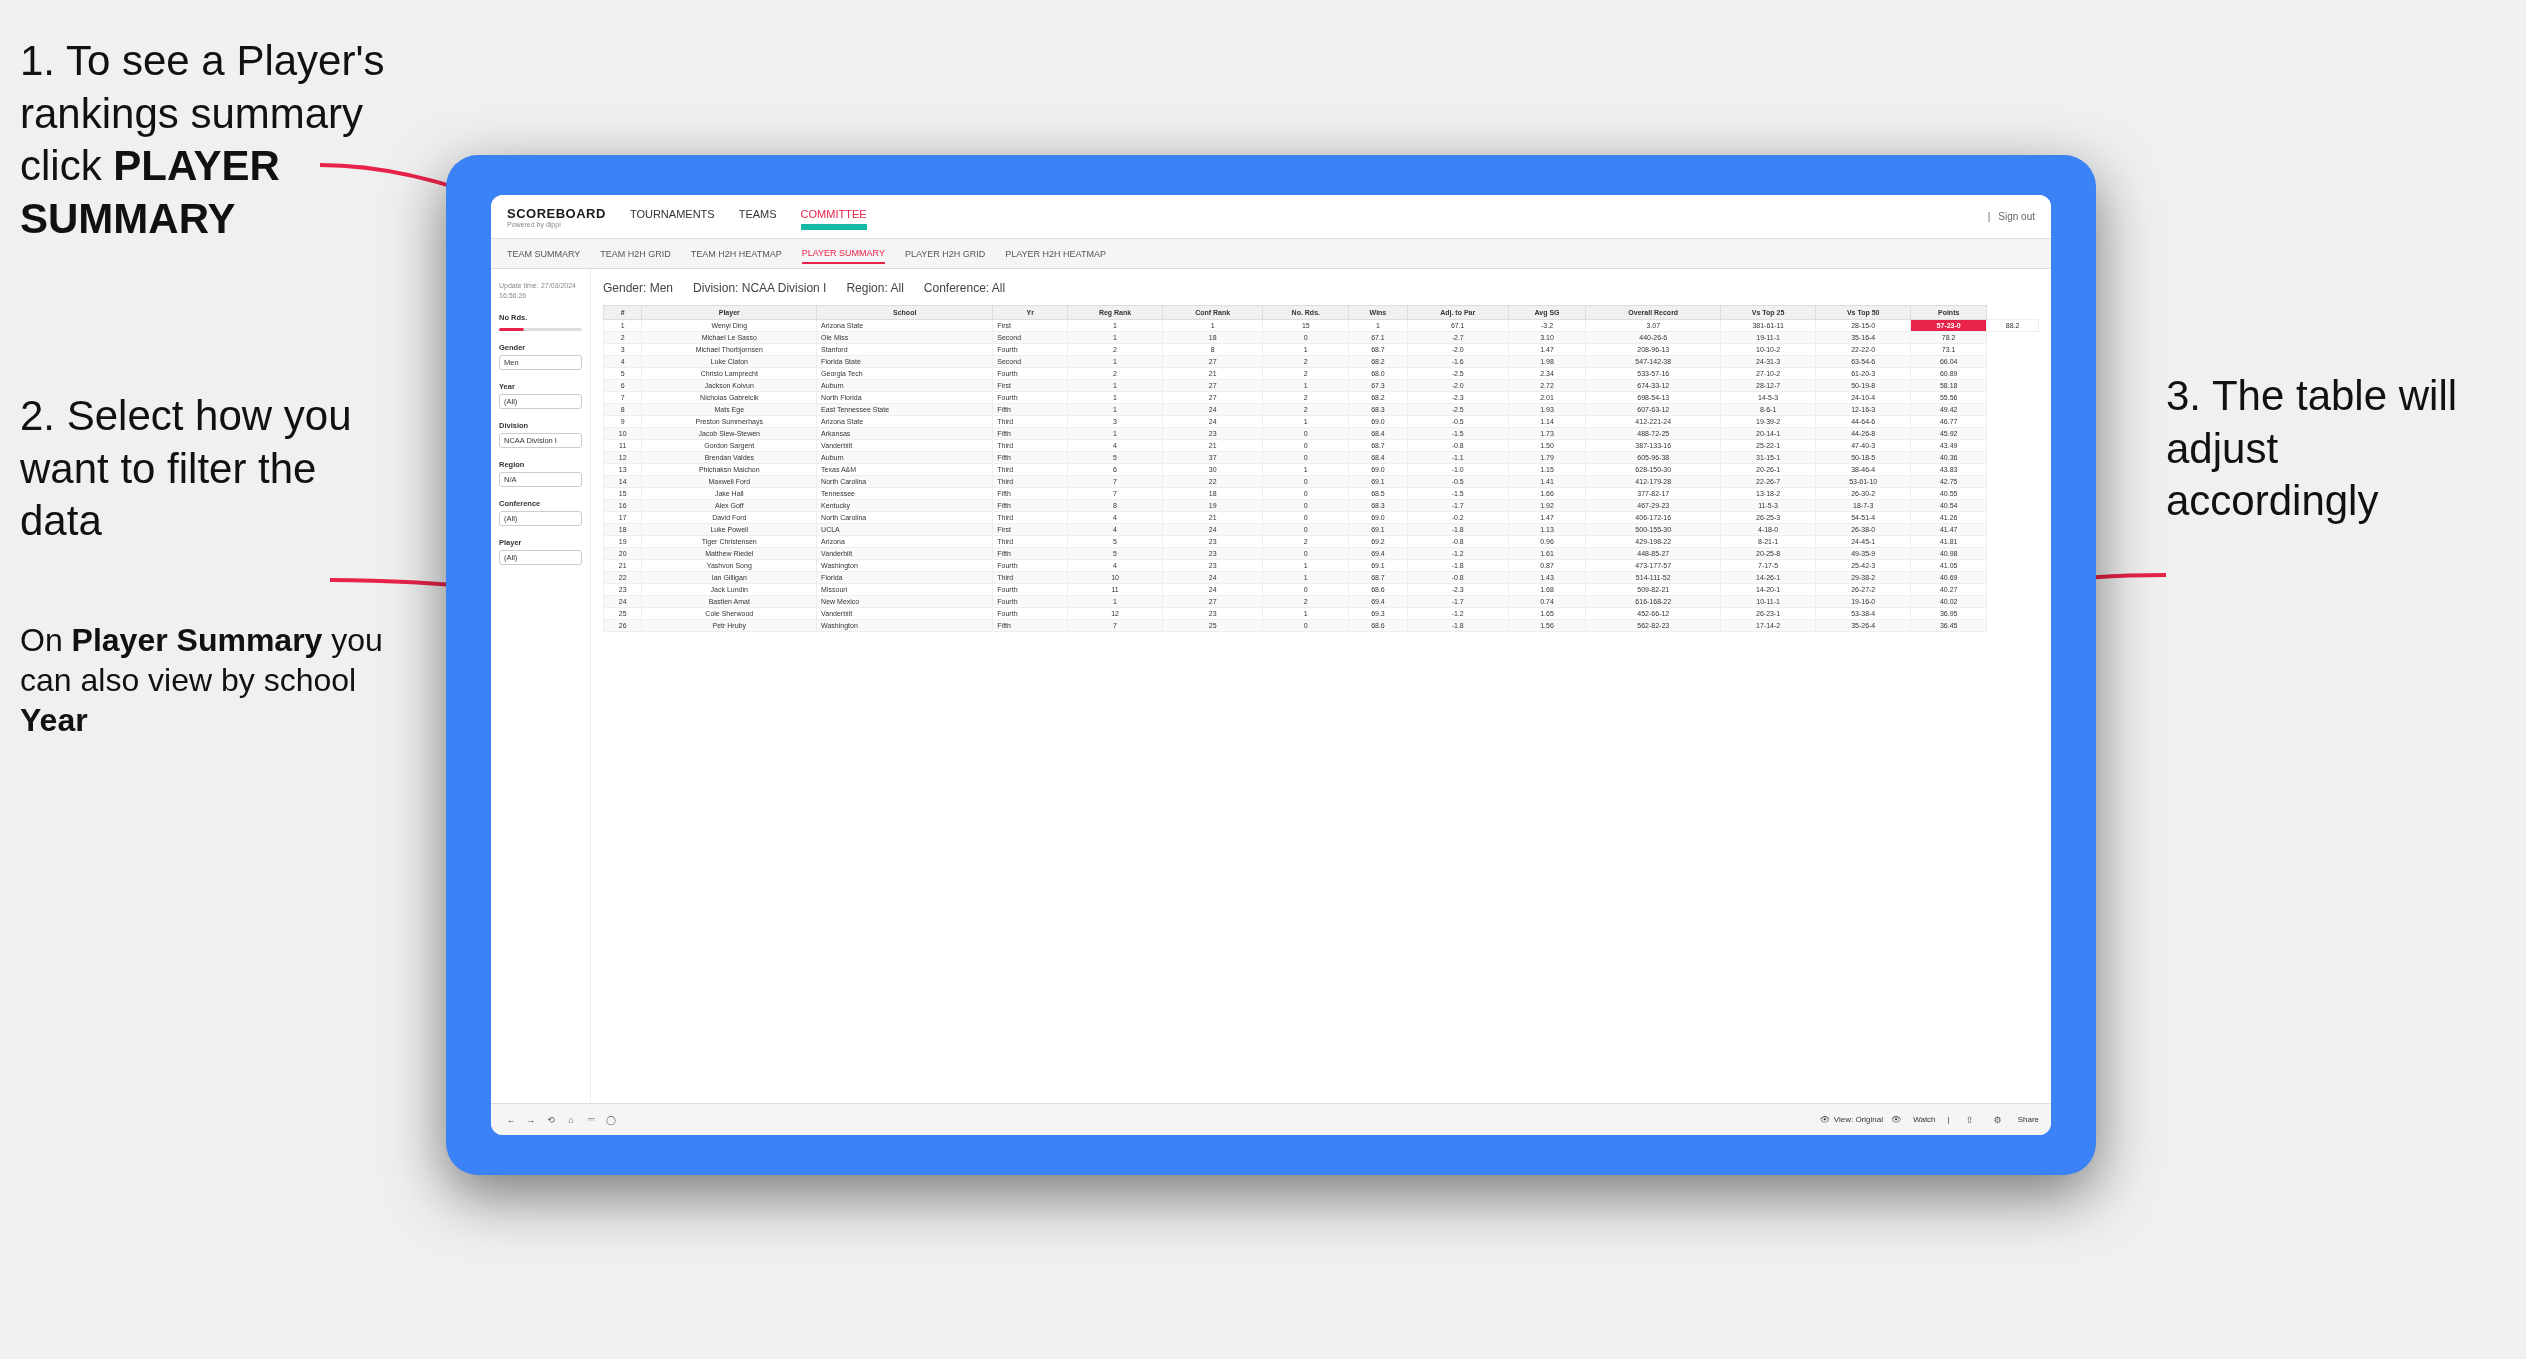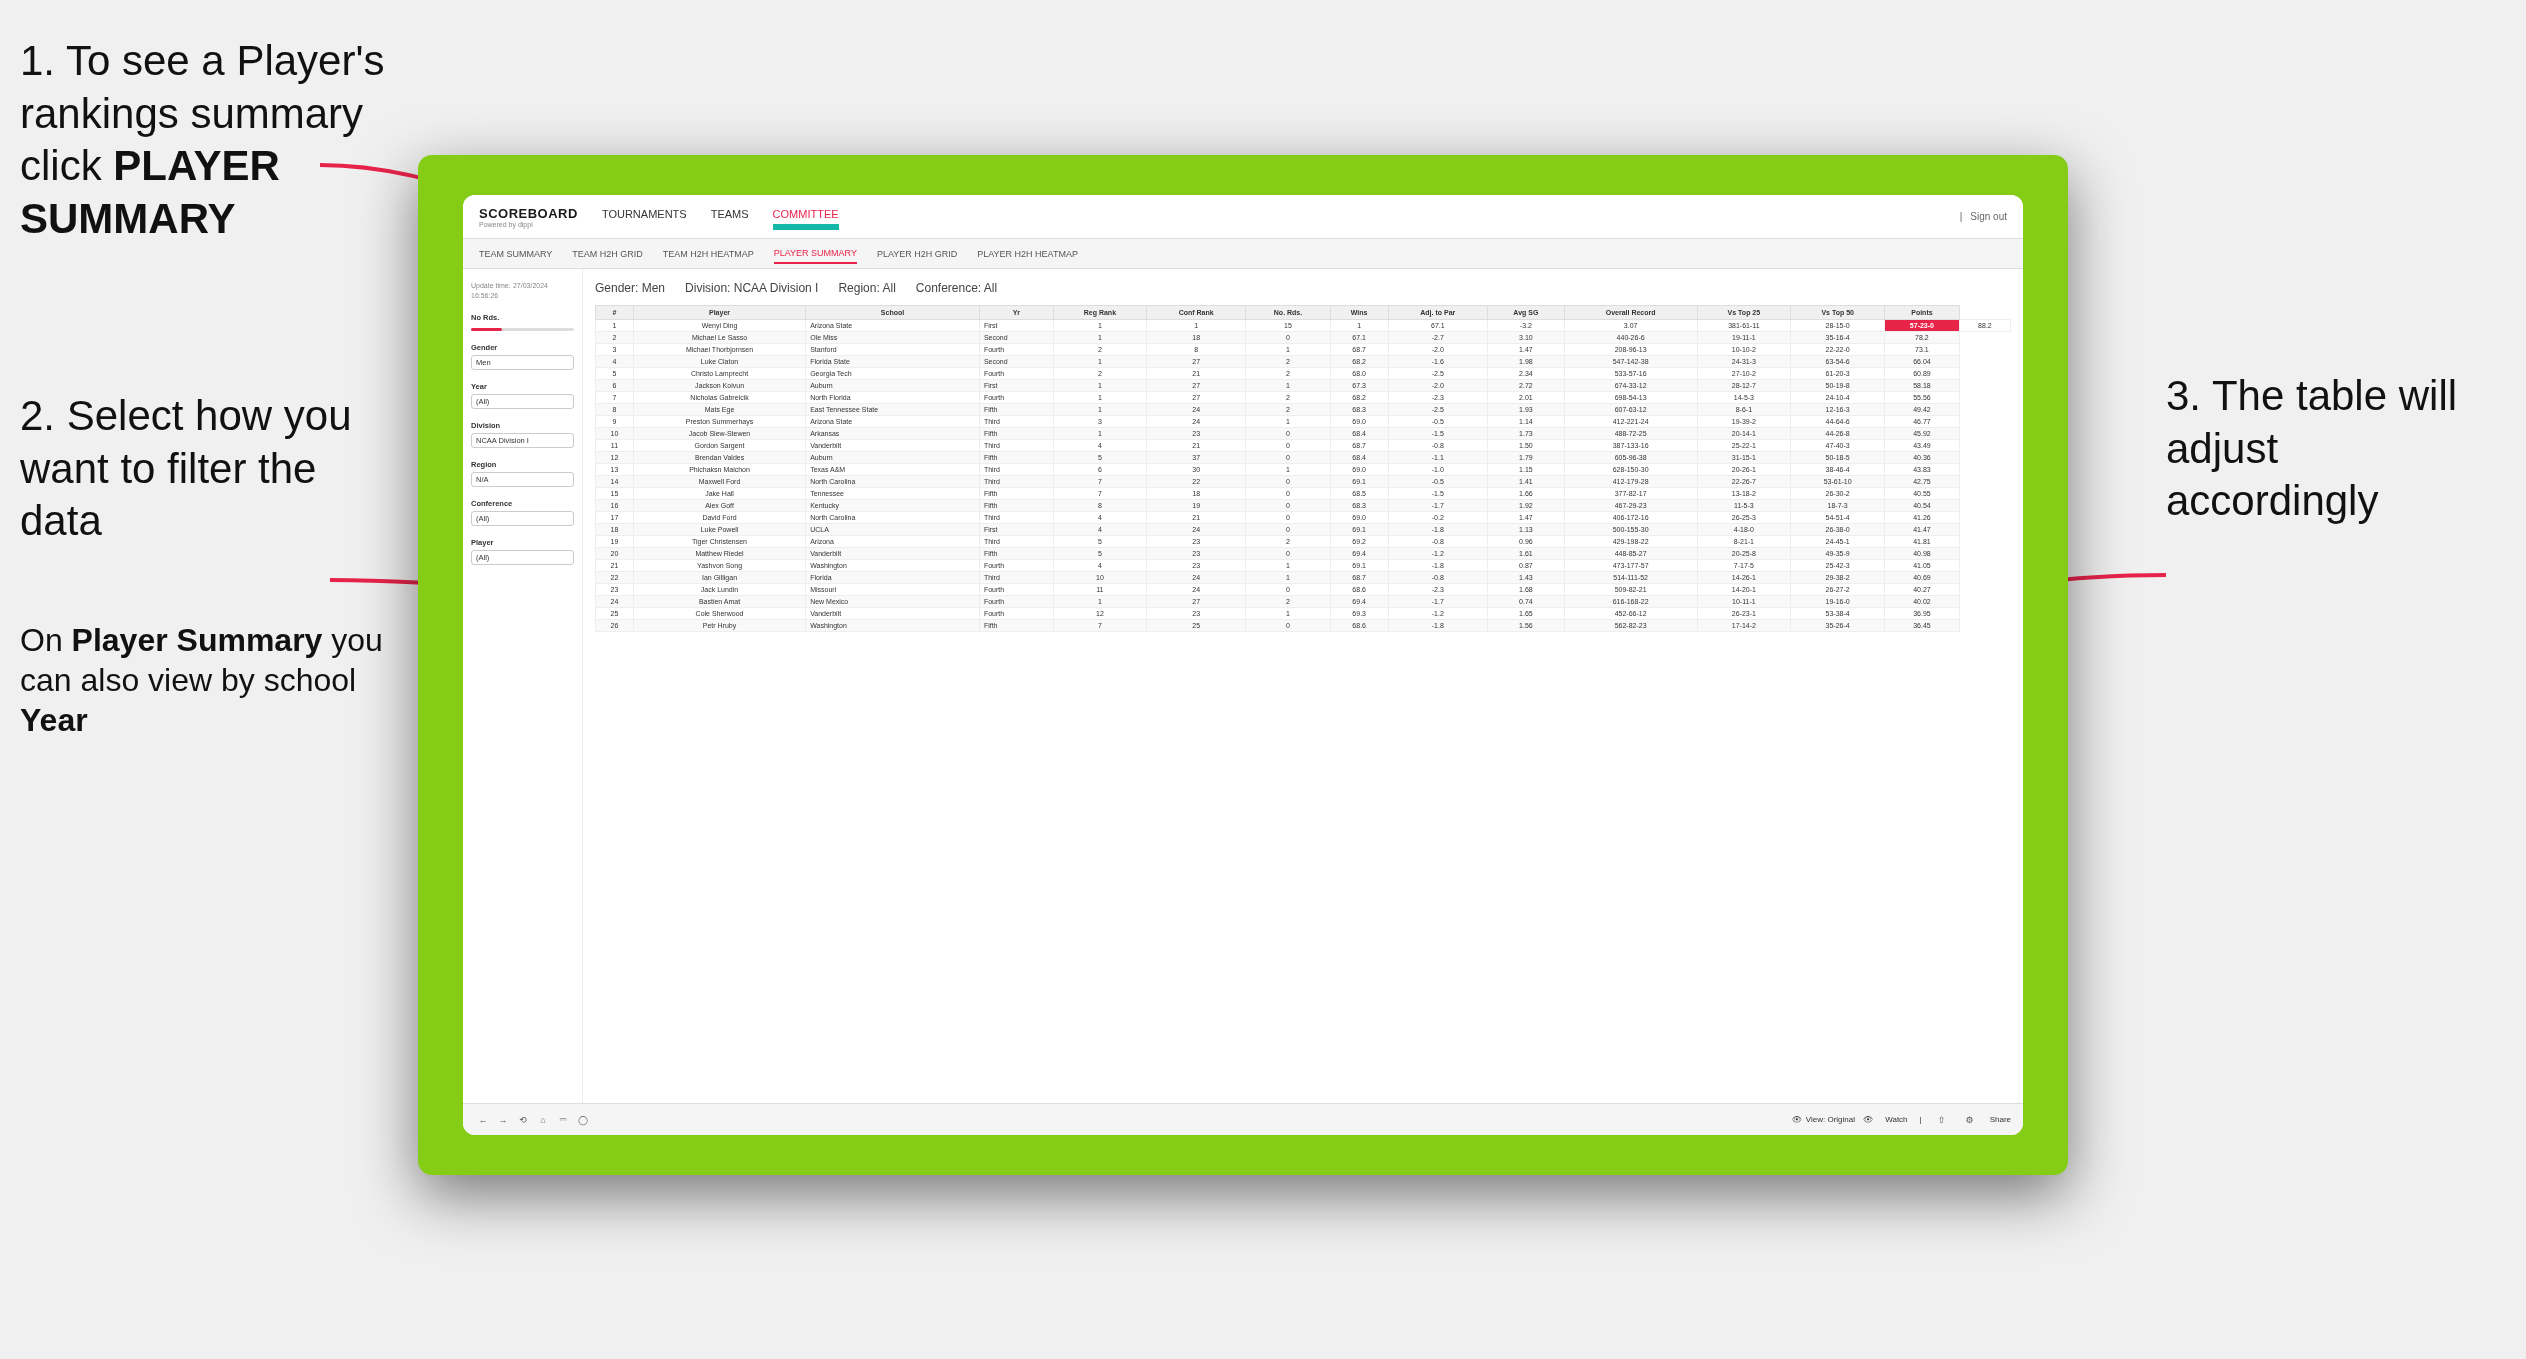--- a/index.html
+++ b/index.html
@@ -53,25 +53,25 @@
       font-size: 42px;
       line-height: 1.25;
       color: #111;
       text-align: left;
     }
 
     
     .tablet-outer {
       position: absolute;
       top: 155px;
-      left: 418px;
+      left: 446px;
       width: 1650px;
       height: 1020px;
-      background: #84cc16;
-      border-radius: 14px;
+      background: #3b82f6;
+      border-radius: 32px;
       box-shadow: 0 20px 60px rgba(0,0,0,0.5);
       display: flex;
       align-items: center;
       justify-content: center;
     }
 
     .tablet-screen {
       width: 1560px;
       height: 940px;
       background: #fff;
@@ -168,21 +168,21 @@
     
     .main-content {
       flex: 1;
       display: flex;
       overflow: hidden;
       background: #fff;
     }
 
     
     .sidebar {
-      width: 120px;
+      width: 100px;
       background: #fff;
       border-right: 1px solid #eee;
       padding: 12px 8px;
       flex-shrink: 0;
       font-size: 8px;
     }
 
     .sidebar-section {
       margin-bottom: 12px;
     }

